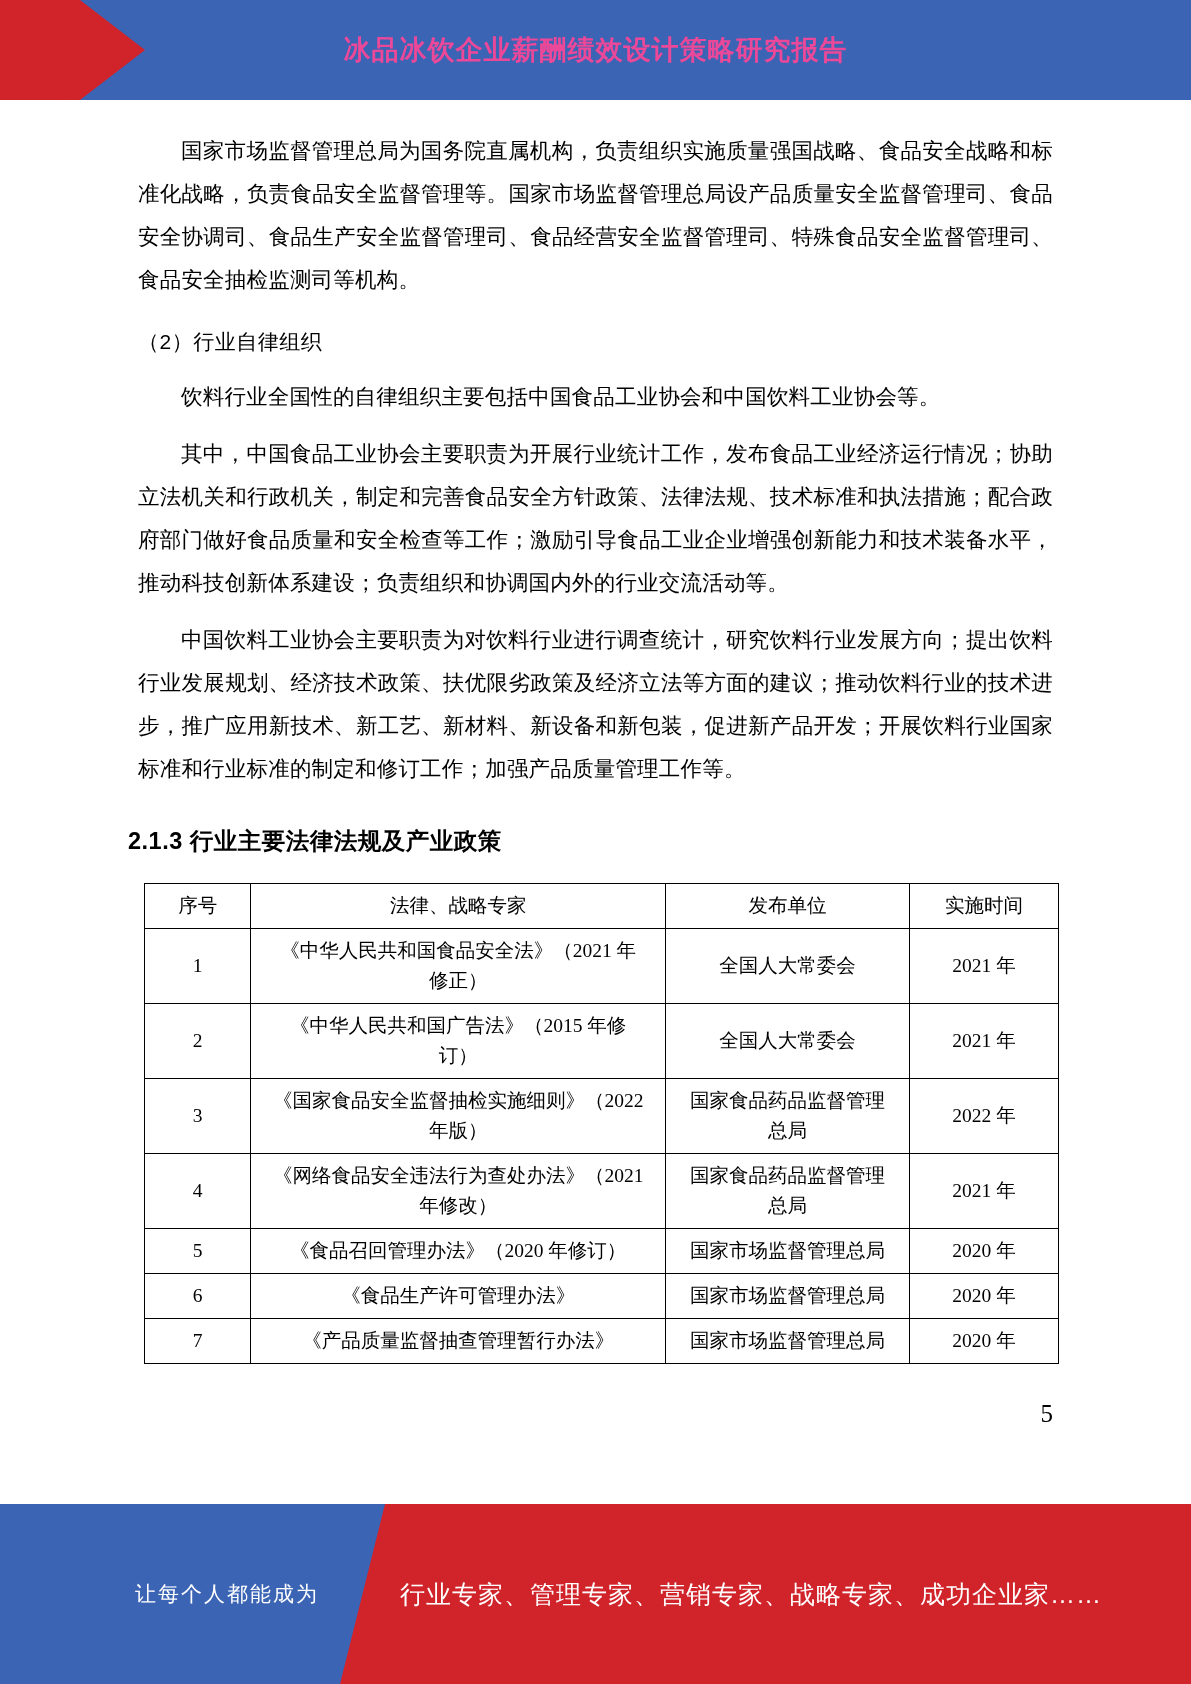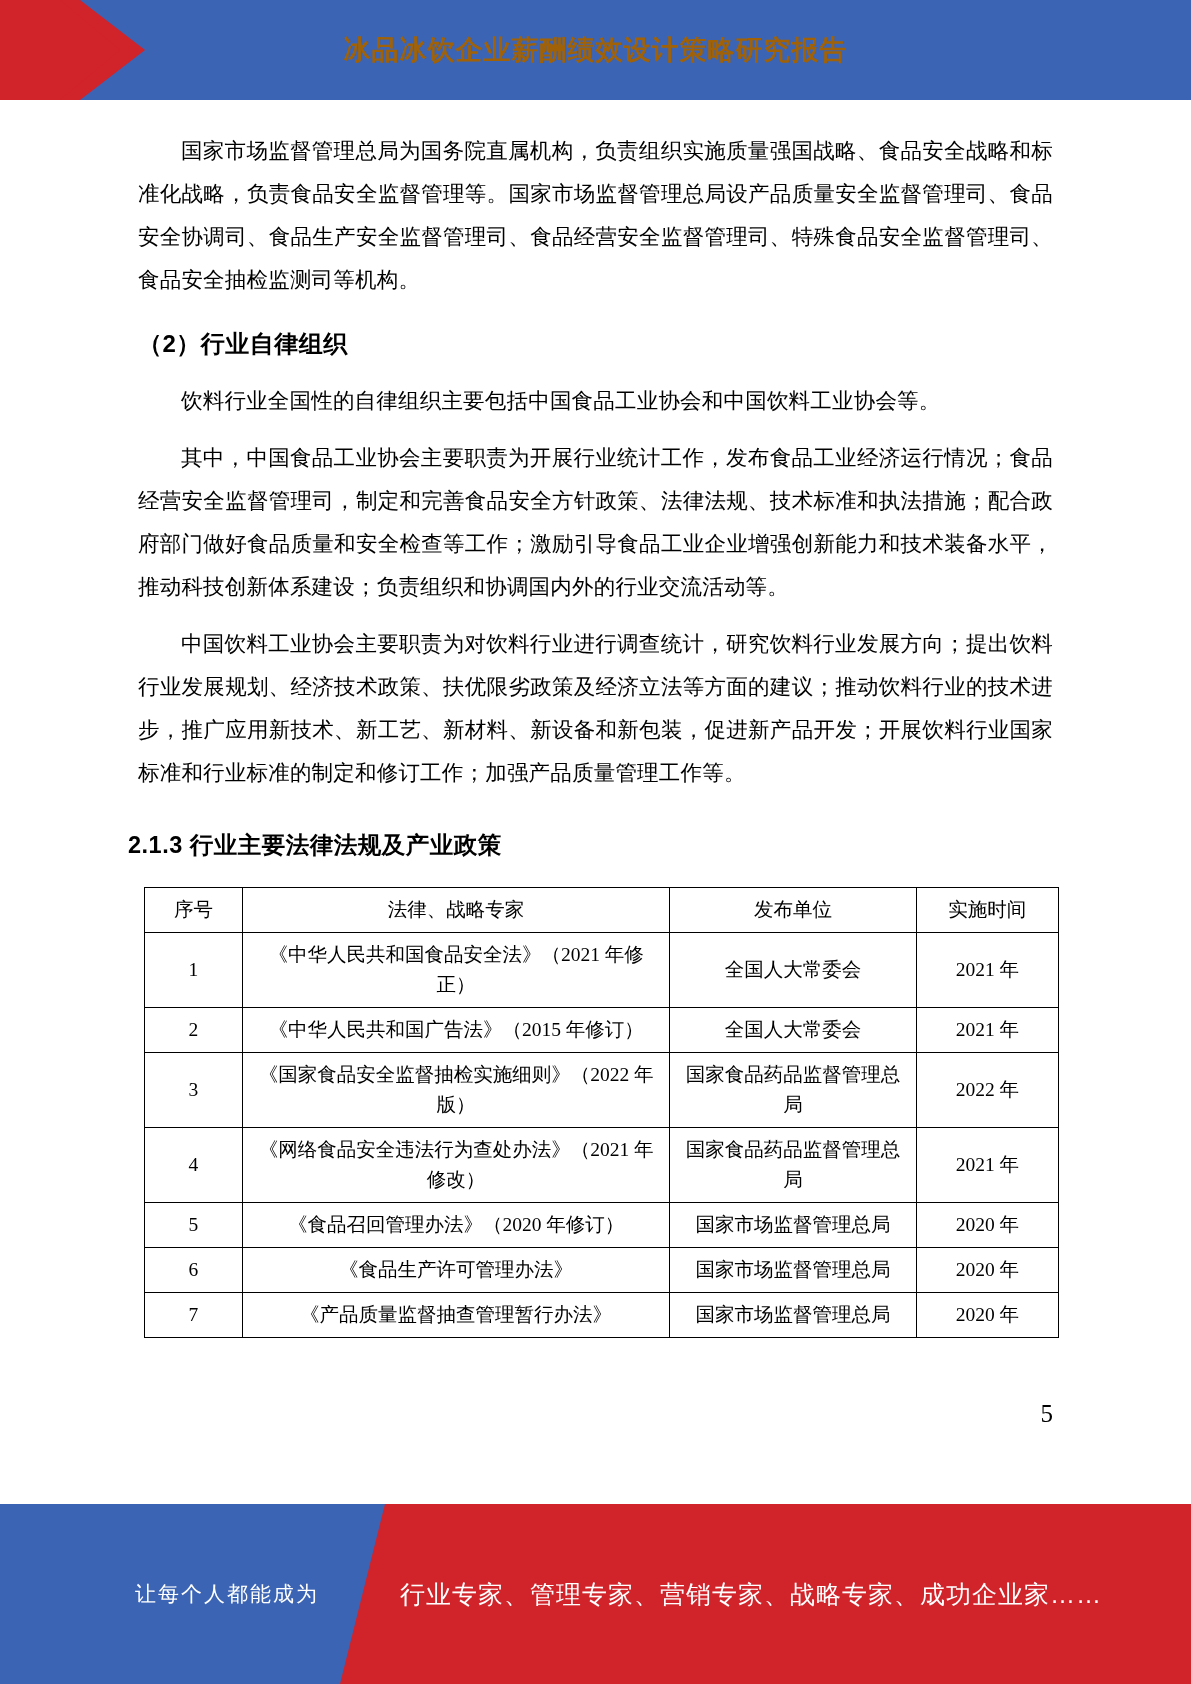--- a/index.html
+++ b/index.html
@@ -46,21 +46,21 @@
     background: #d1232a;
     clip-path: polygon(0 0, 60px 0, 120px 50px, 60px 100px, 0 100px);
   }
   .header-title {
     position: absolute;
     top: 0; left: 0;
     width: 1191px;
     height: 84px;
     line-height: 100px;
     text-align: center;
-    color: #a16207;
+    color: #ec4899;
     font-size: 27px;
     font-weight: bold;
     font-family: "Liberation Sans", "DejaVu Sans", sans-serif;
     letter-spacing: 1px;
   }
 
   
   .content {
     position: absolute;
     top: 100px;
@@ -74,22 +74,22 @@
   p.para {
     font-size: 21.5px;
     line-height: 43px;
     margin: 0 0 14px 0;
     text-indent: 2em;
     text-align: justify;
     letter-spacing: 0.2px;
   }
   h3.sub-head {
     font-family: "Liberation Sans", "DejaVu Sans", sans-serif;
-    font-size: 24px;
-    font-weight: bold;
+    font-size: 21px;
+    font-weight: normal;
     margin: 26px 0 20px 0;
     letter-spacing: 0.5px;
   }
   h2.section-head {
     font-family: "Liberation Sans", "DejaVu Sans", sans-serif;
     font-size: 23.5px;
     font-weight: bold;
     margin: 34px 0 26px -10px;
     letter-spacing: 0.5px;
   }
@@ -97,21 +97,21 @@
   
   table.law-table {
     border-collapse: collapse;
     width: 915px;
     margin: 6px 0 0 6px;
     font-size: 19.5px;
   }
   table.law-table th,
   table.law-table td {
     border: 1px solid #000000;
-    padding: 7px 14px;
+    padding: 7px 20px;
     text-align: center;
     line-height: 30px;
     vertical-align: middle;
   }
   table.law-table th {
     font-weight: normal;
   }
   .col-no    { width: 72px; }
   .col-name  { width: 420px; }
   .col-unit  { width: 230px; }
@@ -183,21 +183,21 @@
 </div>
 
 <div class="content">
   <div class="page-body">
 
     <p class="para">国家市场监督管理总局为国务院直属机构，负责组织实施质量强国战略、食品安全战略和标准化战略，负责食品安全监督管理等。国家市场监督管理总局设产品质量安全监督管理司、食品安全协调司、食品生产安全监督管理司、食品经营安全监督管理司、特殊食品安全监督管理司、食品安全抽检监测司等机构。</p>
 
     <h3 class="sub-head">（2）行业自律组织</h3>
 
     <p class="para">饮料行业全国性的自律组织主要包括中国食品工业协会和中国饮料工业协会等。</p>
-    <p class="para">其中，中国食品工业协会主要职责为开展行业统计工作，发布食品工业经济运行情况；食品经营安全监督管理司，制定和完善食品安全方针政策、法律法规、技术标准和执法措施；配合政府部门做好食品质量和安全检查等工作；激励引导食品工业企业增强创新能力和技术装备水平，推动科技创新体系建设；负责组织和协调国内外的行业交流活动等。</p>
+    <p class="para">其中，中国食品工业协会主要职责为开展行业统计工作，发布食品工业经济运行情况；协助立法机关和行政机关，制定和完善食品安全方针政策、法律法规、技术标准和执法措施；配合政府部门做好食品质量和安全检查等工作；激励引导食品工业企业增强创新能力和技术装备水平，推动科技创新体系建设；负责组织和协调国内外的行业交流活动等。</p>
     <p class="para">中国饮料工业协会主要职责为对饮料行业进行调查统计，研究饮料行业发展方向；提出饮料行业发展规划、经济技术政策、扶优限劣政策及经济立法等方面的建议；推动饮料行业的技术进步，推广应用新技术、新工艺、新材料、新设备和新包装，促进新产品开发；开展饮料行业国家标准和行业标准的制定和修订工作；加强产品质量管理工作等。</p>
 
     <h2 class="section-head">2.1.3 行业主要法律法规及产业政策</h2>
 
 
     <table class="law-table">
       <thead>
         <tr>
           <th class="col-no">序号</th>
           <th class="col-name">法律、战略专家</th>

